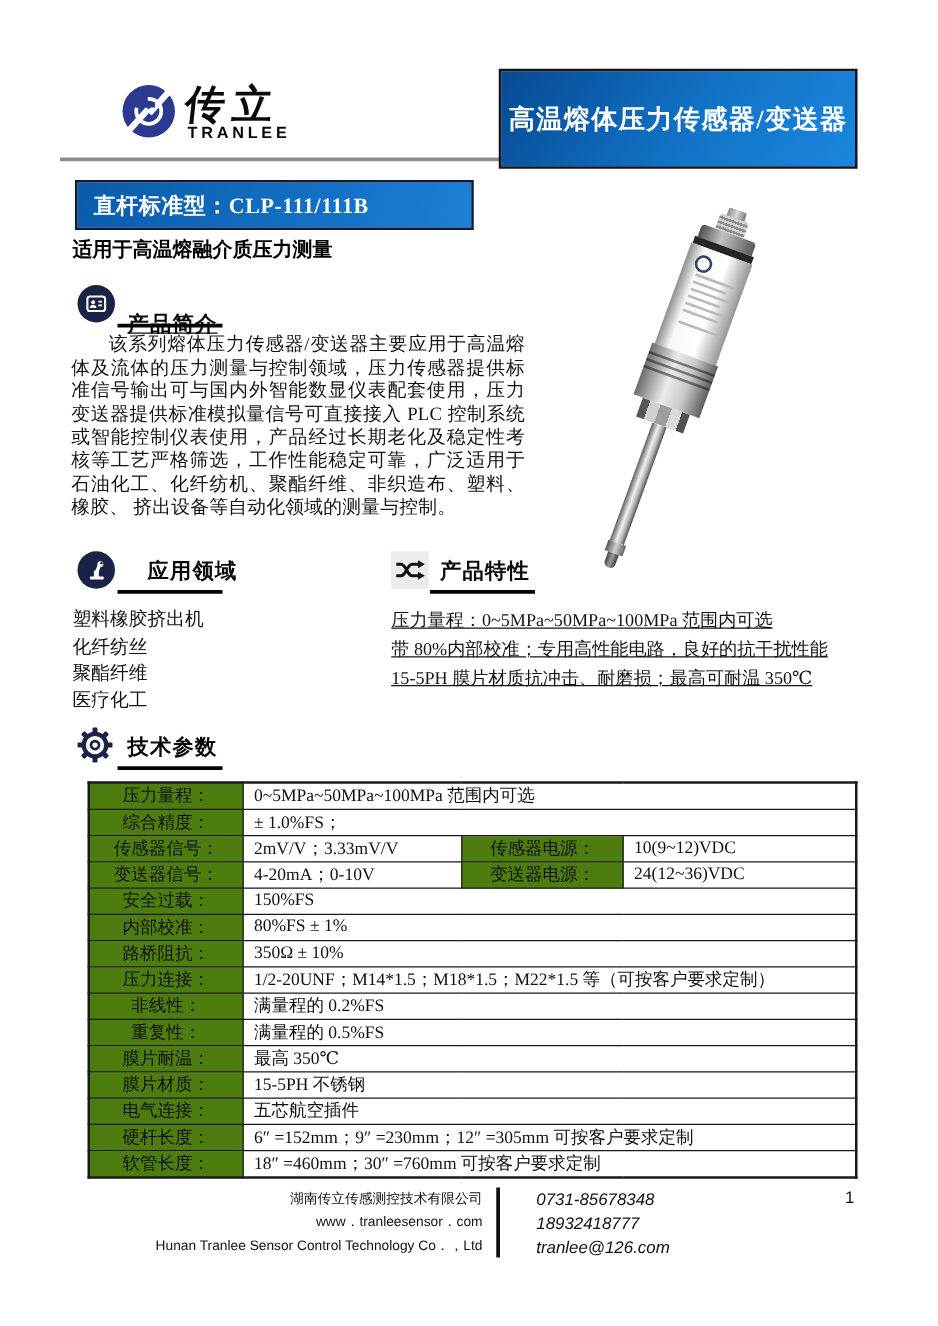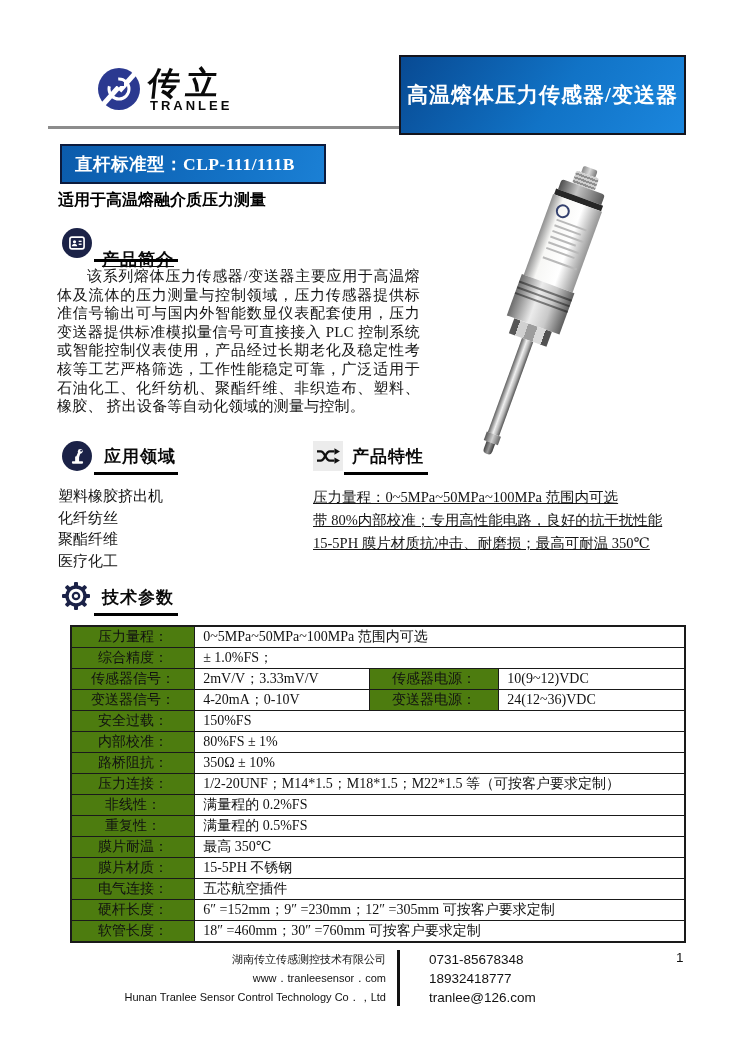--- a/index.html
+++ b/index.html
@@ -17,21 +17,21 @@
   .top-rule{position:absolute;left:48px;top:126px;width:638px;height:3px;background:#8c8c8c;}
 
   
   .banner{position:absolute;left:399px;top:55px;width:287px;height:80px;
           background:linear-gradient(125deg,#084a93 0%,#1173c6 55%,#1b86dd 100%);
           border:2px solid #14141c;box-sizing:border-box;
           display:flex;align-items:center;justify-content:center;}
   .banner span{color:#fff;font-size:21px;font-weight:bold;letter-spacing:1px;}
 
   
-  .model-box{position:absolute;left:60px;top:144px;width:266px;height:40px;
+  .model-box{position:absolute;left:60px;top:144px;width:319px;height:40px;
              background:linear-gradient(110deg,#0b5bab 0%,#1474c8 70%,#1b80d5 100%);
              border:2px solid #0c1b3d;box-sizing:border-box;
              display:flex;align-items:center;padding-left:13px;}
   .model-box span{color:#fff;font-size:17.5px;font-weight:bold;letter-spacing:0.5px;}
   .subtitle{position:absolute;left:58px;top:190px;font-size:16px;font-weight:bold;color:#000;}
 
   
   .sec-icon{position:absolute;width:30px;height:30px;border-radius:50%;background:#1b2247;
             display:flex;align-items:center;justify-content:center;}
   .sec-title{position:absolute;font-size:17px;font-weight:bold;color:#0a0a0a;letter-spacing:1px;}
@@ -57,21 +57,21 @@
   .specs-table td{border:1.4px solid #1a1a1a;height:20px;padding:0 8px;white-space:nowrap;}
   .cell-label{background:#4d7c0f;text-align:center;width:118px;}
   .cell-value{background:#ffffff;text-align:left;}
 
   
   .footer-left{position:absolute;left:48px;top:950px;width:338px;text-align:right;
                font-size:11px;line-height:19px;color:#111;}
   .footer-left .en{font-family:"Liberation Sans","DejaVu Sans",sans-serif;}
   .footer-bar{position:absolute;left:397px;top:950px;width:3px;height:56px;background:#111;}
   .footer-right{position:absolute;left:429px;top:950px;font-size:13.5px;line-height:19px;color:#111;
-                font-family:"Liberation Sans","DejaVu Sans",sans-serif;}
+                font-family:"Liberation Sans","DejaVu Sans",sans-serif;font-style:italic;}
   .page-num{position:absolute;left:676px;top:950px;font-size:13.5px;color:#111;
             font-family:"Liberation Sans","DejaVu Sans",sans-serif;}
 
   
   .sensor-wrap{position:absolute;left:430px;top:160px;width:290px;height:300px;}
   .sensor{position:absolute;left:128px;top:8px;display:flex;flex-direction:column;align-items:center;
           transform:rotate(20deg);transform-origin:30px 12px;}
   .s-plugtip{width:15px;height:7px;background:linear-gradient(90deg,#8a8a8a,#d8d8d8 50%,#7a7a7a);border-radius:2px 2px 0 0;}
   .s-plug{width:24px;height:13px;background:repeating-linear-gradient(180deg,#cfcfcf 0 2px,#8f8f8f 2px 4px);border-radius:2px;}
   .s-cap{width:46px;height:11px;background:linear-gradient(90deg,#4e4e4e,#c2c2c2 40%,#5a5a5a);border-radius:3px 3px 0 0;}
@@ -162,21 +162,21 @@
 
   <div class="sec-icon" style="left:62px;top:441px;">
     <svg width="19" height="19" viewBox="0 0 24 24">
       <rect x="5" y="18" width="14" height="3" rx="1" fill="#ffffff"></rect>
       <rect x="9" y="12" width="5" height="7" fill="#ffffff"></rect>
       <path d="M10 13 L13 6 L16 7 L14 13 Z" fill="#ffffff"></path>
       <circle cx="15.5" cy="5.5" r="3" fill="#ffffff"></circle>
       <circle cx="16.6" cy="4.6" r="1.2" fill="#1b2247"></circle>
     </svg>
   </div>
-  <div class="sec-title" style="left:104px;top:445px;">应用领域</div>
+  <div class="sec-title" style="left:118px;top:445px;">应用领域</div>
   <div class="sec-underline" style="left:94px;top:472px;width:84px;"></div>
   <ul class="app-list">
     <li>塑料橡胶挤出机</li>
     <li>化纤纺丝</li>
     <li>聚酯纤维</li>
     <li>医疗化工</li>
   </ul>
 
   <div class="shuffle-box">
     <svg width="26" height="22" viewBox="0 0 28 24">

